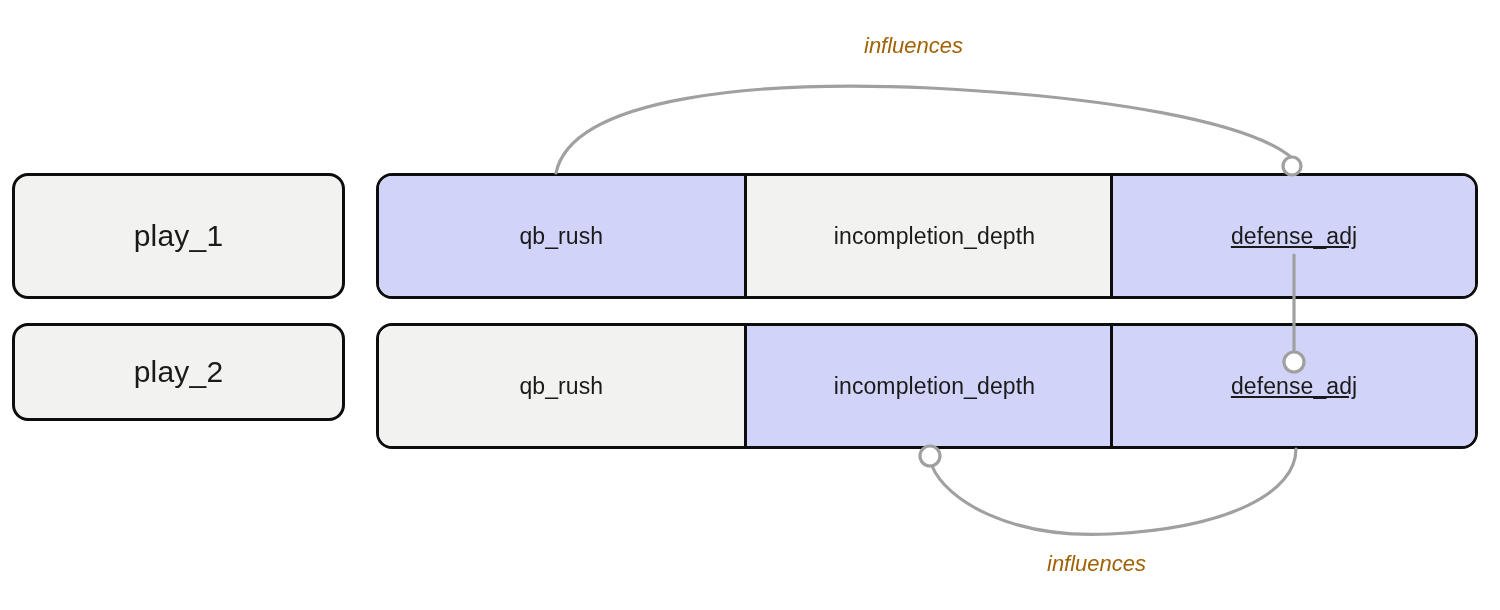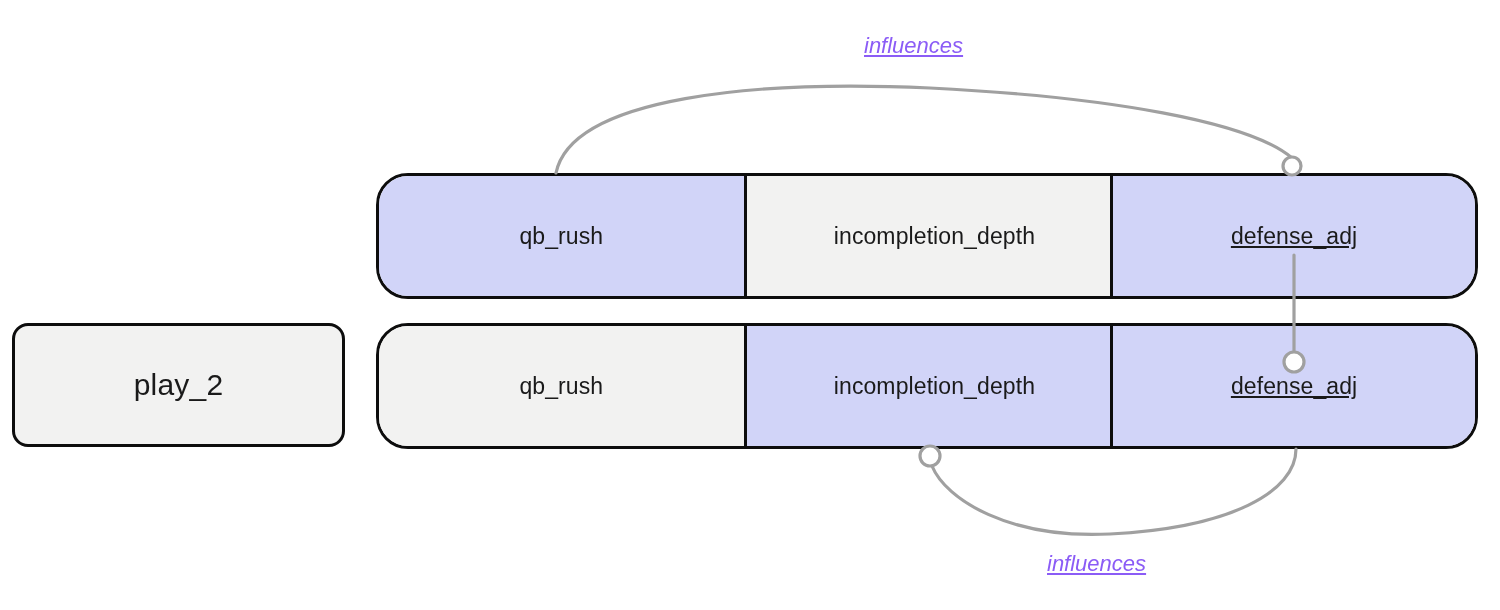--- a/index.html
+++ b/index.html
@@ -24,28 +24,28 @@
     border: 3.5px solid #0d0d0d;
     border-radius: 16px;
     display: flex;
     align-items: center;
     justify-content: center;
     color: #1a1a1a;
     font-size: 30px;
     letter-spacing: 0.2px;
   }
   #play-box-1 { left: 12px;  top: 173px; width: 333px; height: 126px; }
-  #play-box-2 { left: 12px;  top: 323px; width: 333px; height: 124px; }
+  #play-box-2 { left: 12px;  top: 323px; width: 333px; height: 98px; }
 
   
   .strip {
     position: absolute;
     box-sizing: border-box;
     border: 3.5px solid #0d0d0d;
-    border-radius: 32px;
+    border-radius: 16px;
     display: flex;
     overflow: hidden;
     background: #f2f2f1;
   }
   #strip-1 { left: 376px; top: 173px; width: 1102px; height: 126px; }
   #strip-2 { left: 376px; top: 323px; width: 1102px; height: 126px; }
 
   .cell {
     box-sizing: border-box;
     display: flex;
@@ -71,32 +71,34 @@
     left: 0; top: 0;
     width: 1500px; height: 610px;
     pointer-events: none;
   }
 
   
   .edge-label {
     position: absolute;
     font-style: italic;
     font-size: 22px;
-    color: #8b5cf6;
+    color: #a16207;
     white-space: nowrap;
-    text-decoration: underline;
   }
   #edge-label-top    { left: 864px; top: 33px; }
   #edge-label-bottom { left: 1047px; top: 551px; }
 </style>
 </head>
 <body>
 
 <div id="canvas">
 
+  <div class="play-box" id="play-box-1">
+    <span>play_1</span>
+  </div>
 
   <div class="play-box" id="play-box-2">
     <span>play_2</span>
   </div>
 
   <div class="strip" id="strip-1">
     <div class="cell c0 hl">
       <span>qb_rush</span>
     </div>
     <div class="cell c1 div-left">

